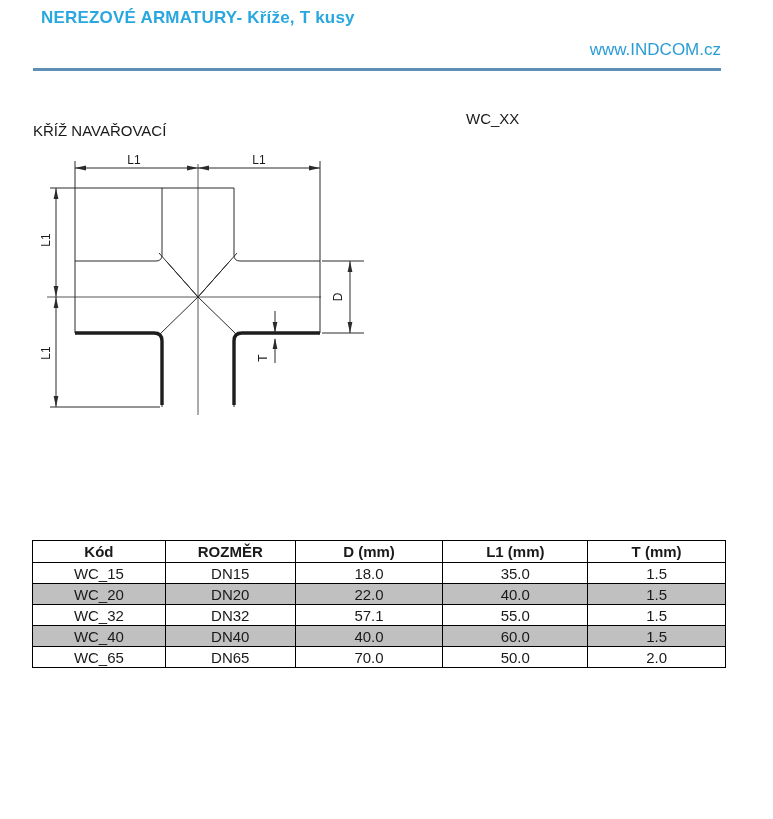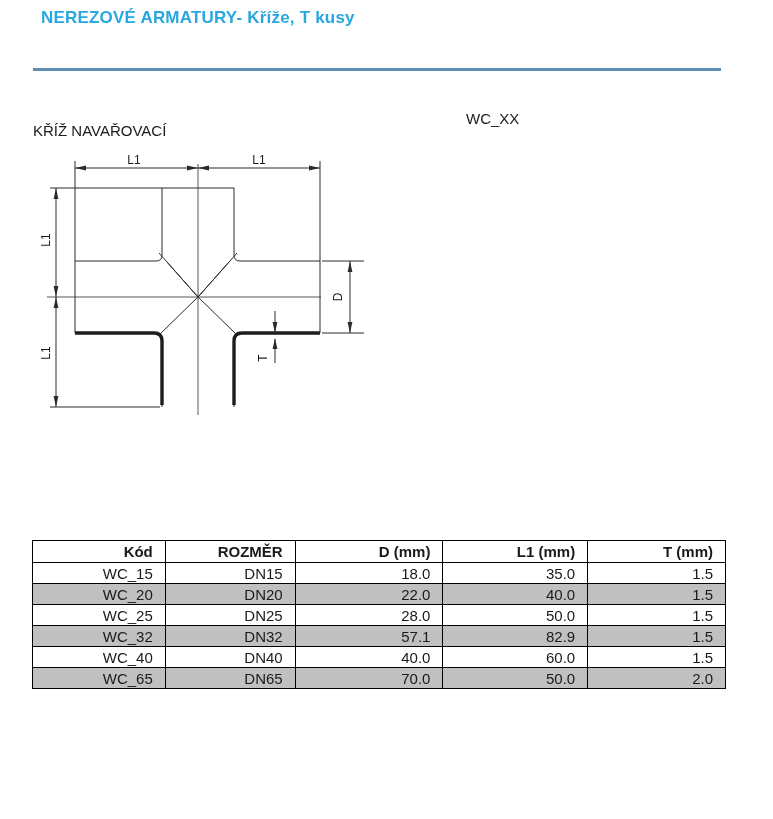--- a/index.html
+++ b/index.html
@@ -27,38 +27,39 @@
     position:relative; padding-left:34px; line-height:23px; font-size:15px;
   }
   .spec-list li::before {
     content:"\2022"; position:absolute; left:3px; top:0; font-size:15px; color:#1a1a1a;
   }
   .dim-table {
     position:absolute; left:32px; top:540px; width:694px; border-collapse:collapse;
     font-size:15px;
   }
   .dim-table th, .dim-table td {
-    border:1px solid #000; text-align:right; padding:0 12px; height:21px;
+    border:1px solid #000; text-align:center; padding:0 12px; height:21px;
     font-family:"Liberation Sans", sans-serif; white-space:nowrap;
   }
   .dim-table th { font-weight:bold; height:22px; }
   .dim-table tbody tr:nth-child(even) { background:#c0c0c0; }
   .footer-note { position:absolute; left:33px; top:747px; font-size:15px; }
   svg text { font-family:"Liberation Sans", sans-serif; font-size:12px; fill:#1a1a1a; }
   .ln  { stroke:#2b2b2b; stroke-width:1; fill:none; }
   .bold-ln { stroke:#1d1d1d; stroke-width:3.4; fill:none; }
   .cl  { stroke:#2b2b2b; stroke-width:0.8; fill:none; }
   .ar  { fill:#2b2b2b; stroke:none; }
 </style>
 </head>
 <body>
 
 <div class="page">
 
   <div class="doc-title">NEREZOVÉ ARMATURY- Kříže, T kusy</div>
+  <a class="website">www.INDCOM.cz</a>
   <div class="rule"></div>
 
   <div class="product-name">KŘÍŽ NAVAŘOVACÍ</div>
   <div class="product-code">WC_XX</div>
 
   <svg class="drawing" viewBox="40 145 330 280" width="330" height="280">
 
     <g>
       <path class="ln" d="M75,261 H156 Q162,261 162,255 V188 H234 V255 Q234,261 240,261 H320"></path>
       <path class="ln" d="M75,261 V333"></path>
@@ -153,31 +154,24 @@
         <td>1.5</td>
       </tr>
       <tr>
         <td>WC_20</td>
         <td>DN20</td>
         <td>22.0</td>
         <td>40.0</td>
         <td>1.5</td>
       </tr>
       <tr>
-        <td>WC_25</td>
-        <td>DN25</td>
-        <td>28.0</td>
-        <td>50.0</td>
-        <td>1.5</td>
-      </tr>
-      <tr>
         <td>WC_32</td>
         <td>DN32</td>
         <td>57.1</td>
-        <td>82.9</td>
+        <td>55.0</td>
         <td>1.5</td>
       </tr>
       <tr>
         <td>WC_40</td>
         <td>DN40</td>
         <td>40.0</td>
         <td>60.0</td>
         <td>1.5</td>
       </tr>
       <tr>

